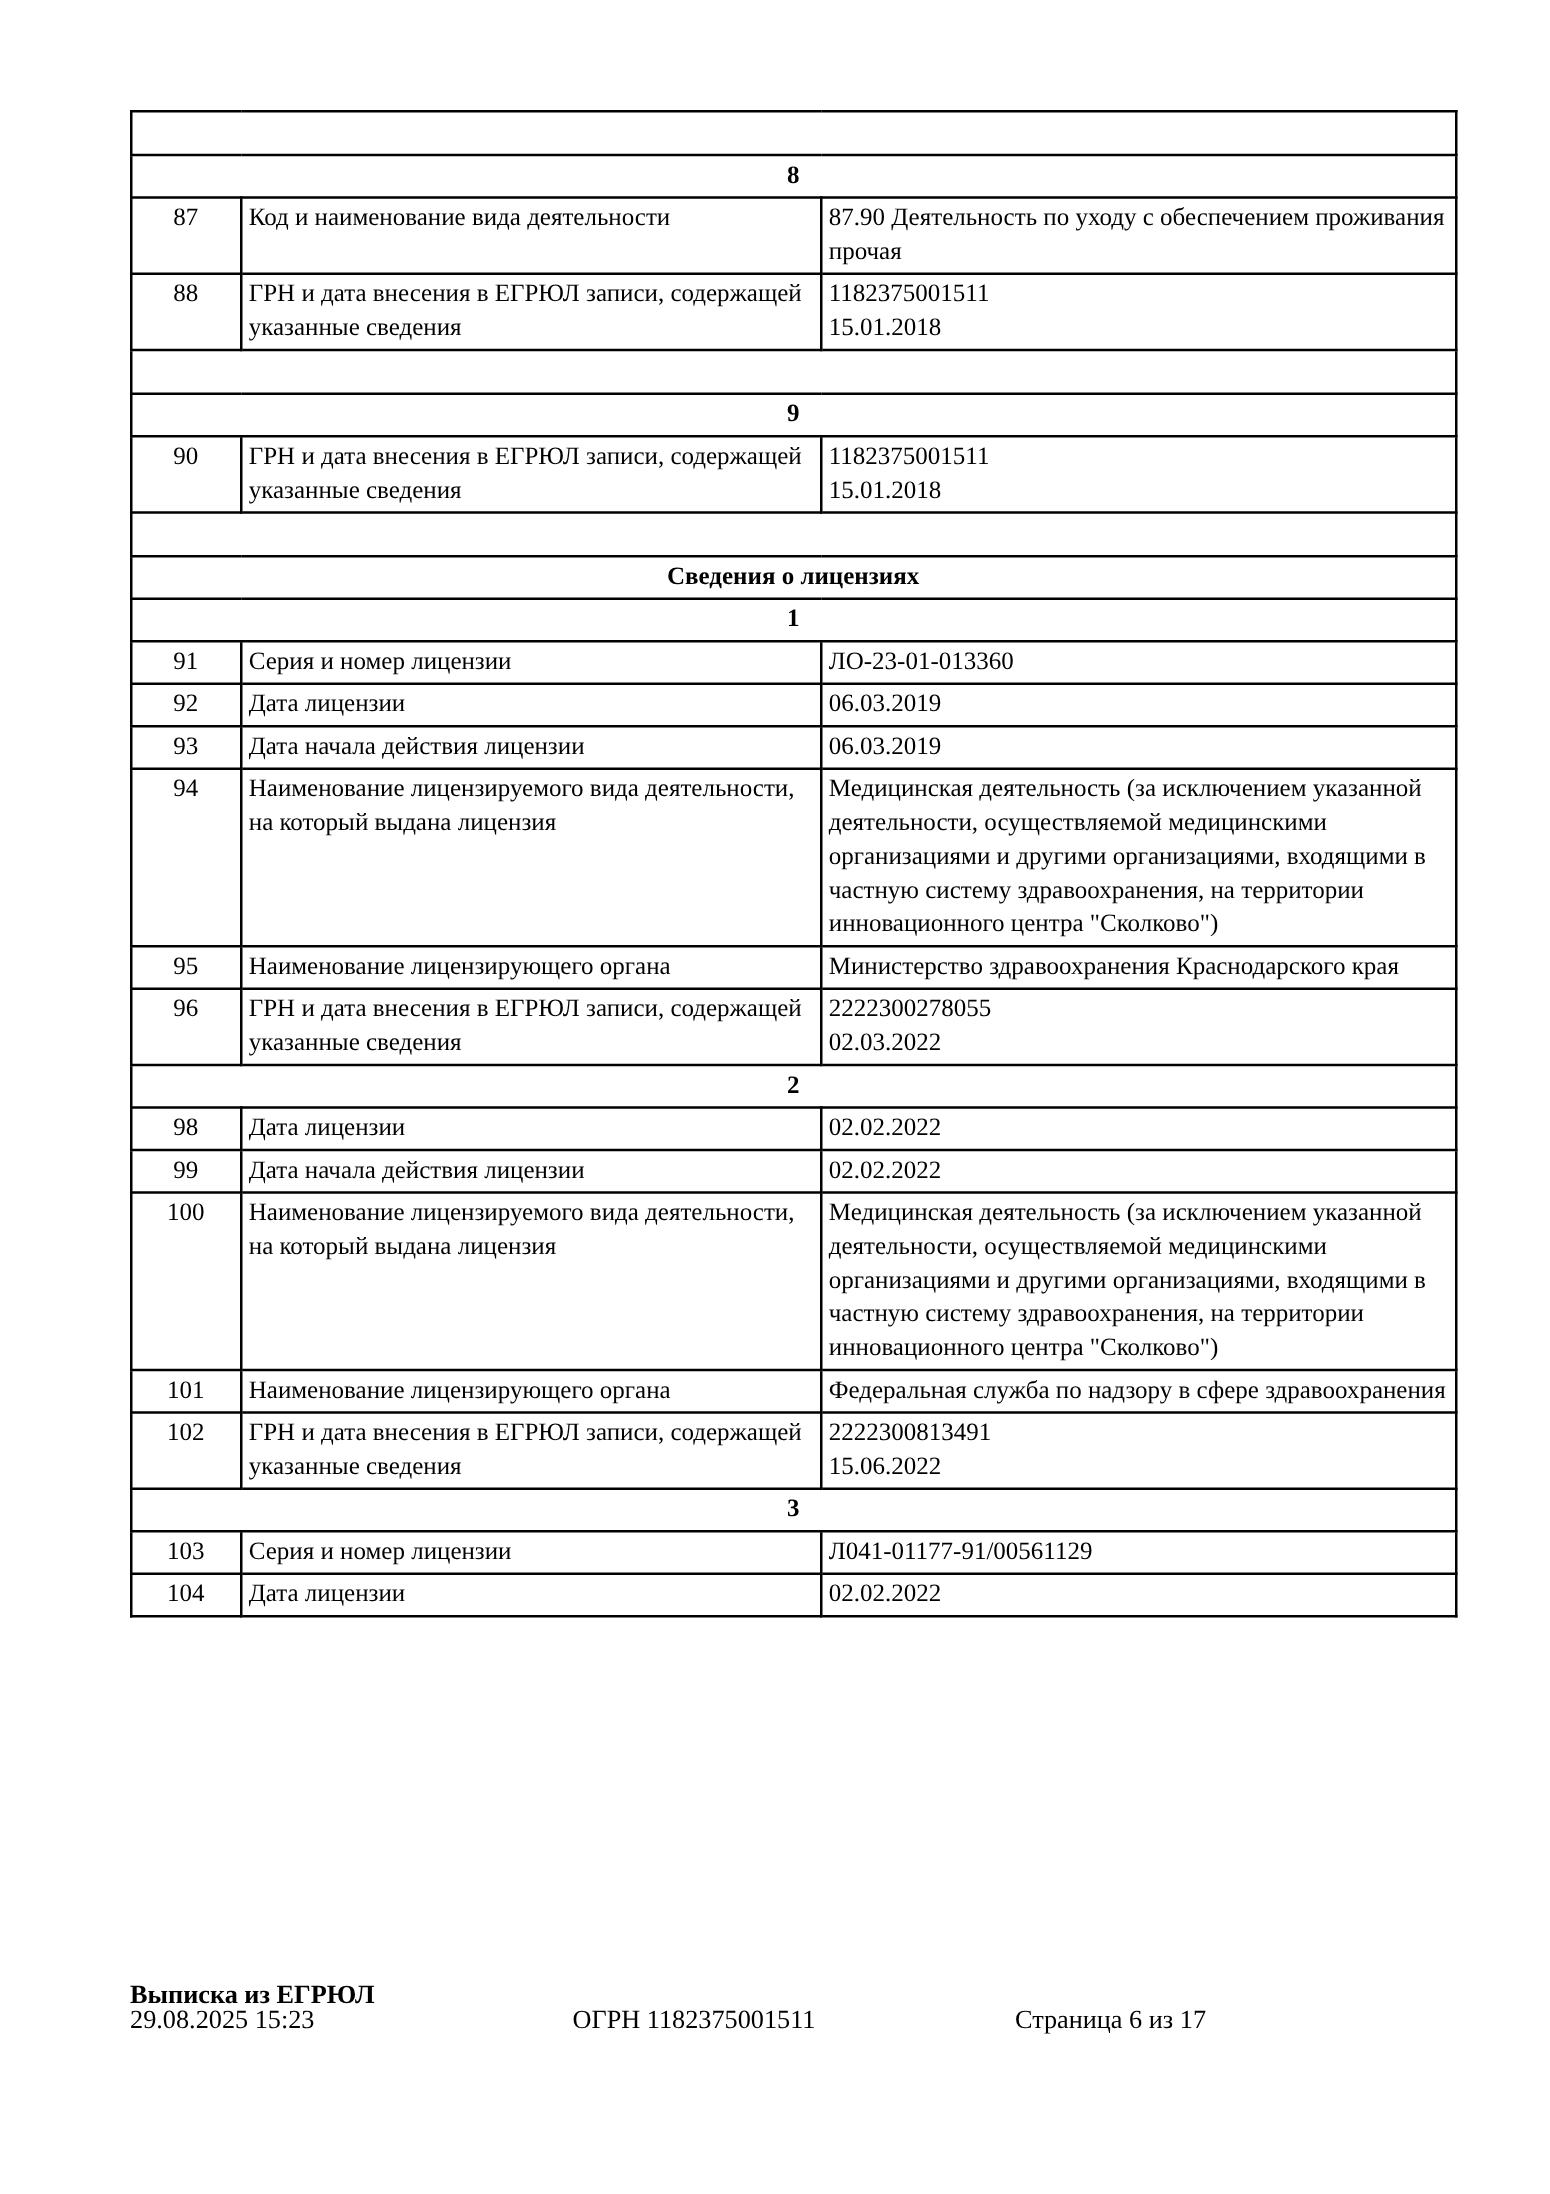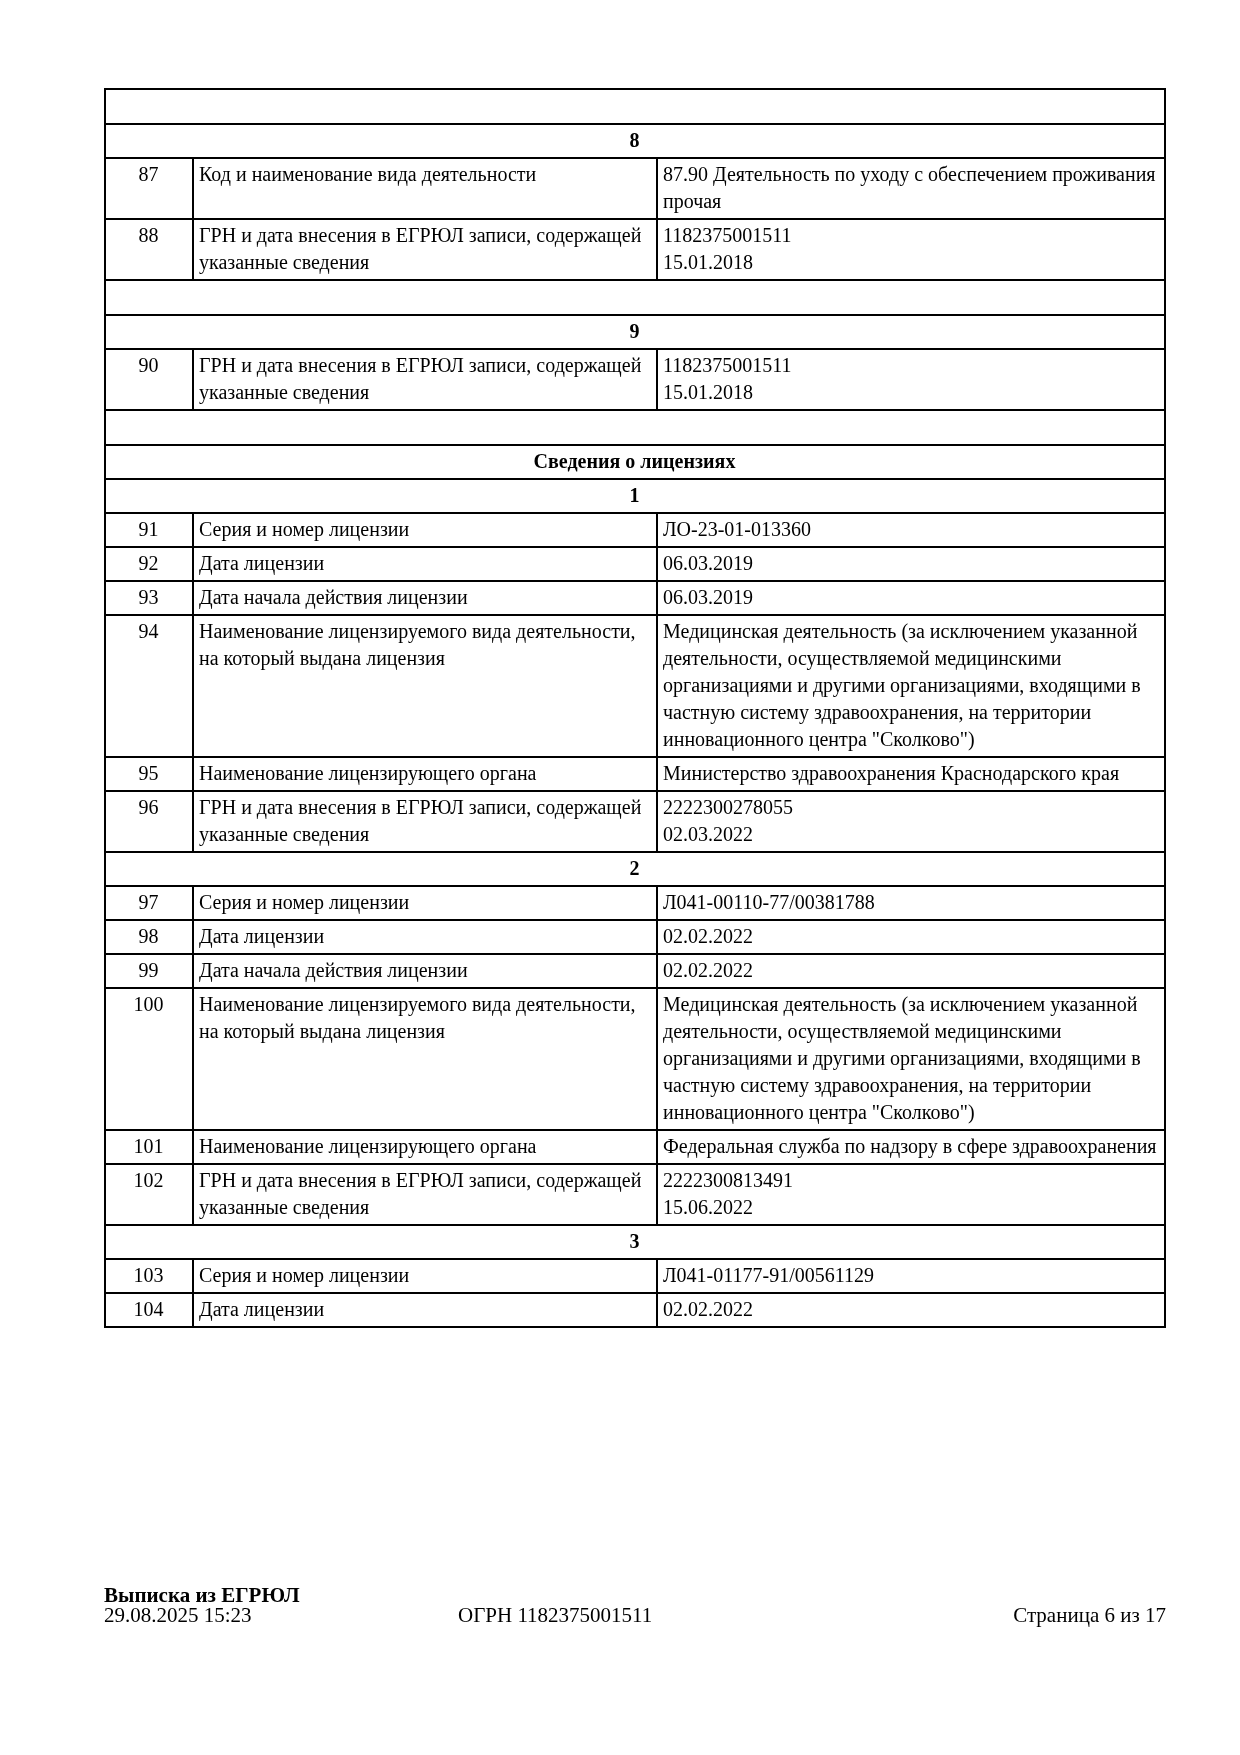--- a/index.html
+++ b/index.html
@@ -45,21 +45,21 @@
     top: 1585px;
     width: 1062px;
     display: flex;
     align-items: flex-end;
     font-size: 21px;
     line-height: 20px;
   }
   #footer .fcol { flex: 1 1 0; }
   #footer .f-left   { text-align: left; }
   #footer .f-center { text-align: left; }
-  #footer .f-right  { text-align: right; }
+  #footer .f-right  { }
   .doc-title { font-weight: bold; }
 </style>
 </head>
 <body>
 
 <div id="page">
 
   <table id="egrul-table">
     <colgroup>
       <col class="c-num">
@@ -133,25 +133,20 @@
         <tr>
           <td class="num">96</td>
           <td class="field">ГРН и дата внесения в ЕГРЮЛ записи, содержащей указанные сведения</td>
           <td class="value">2222300278055
 02.03.2022</td>
         </tr>
         <tr class="sec-header">
           <td colspan="3">2</td>
         </tr>
         <tr>
-          <td class="num">97</td>
-          <td class="field">Серия и номер лицензии</td>
-          <td class="value">Л041-00110-77/00381788</td>
-        </tr>
-        <tr>
           <td class="num">98</td>
           <td class="field">Дата лицензии</td>
           <td class="value">02.02.2022</td>
         </tr>
         <tr>
           <td class="num">99</td>
           <td class="field">Дата начала действия лицензии</td>
           <td class="value">02.02.2022</td>
         </tr>
         <tr>

